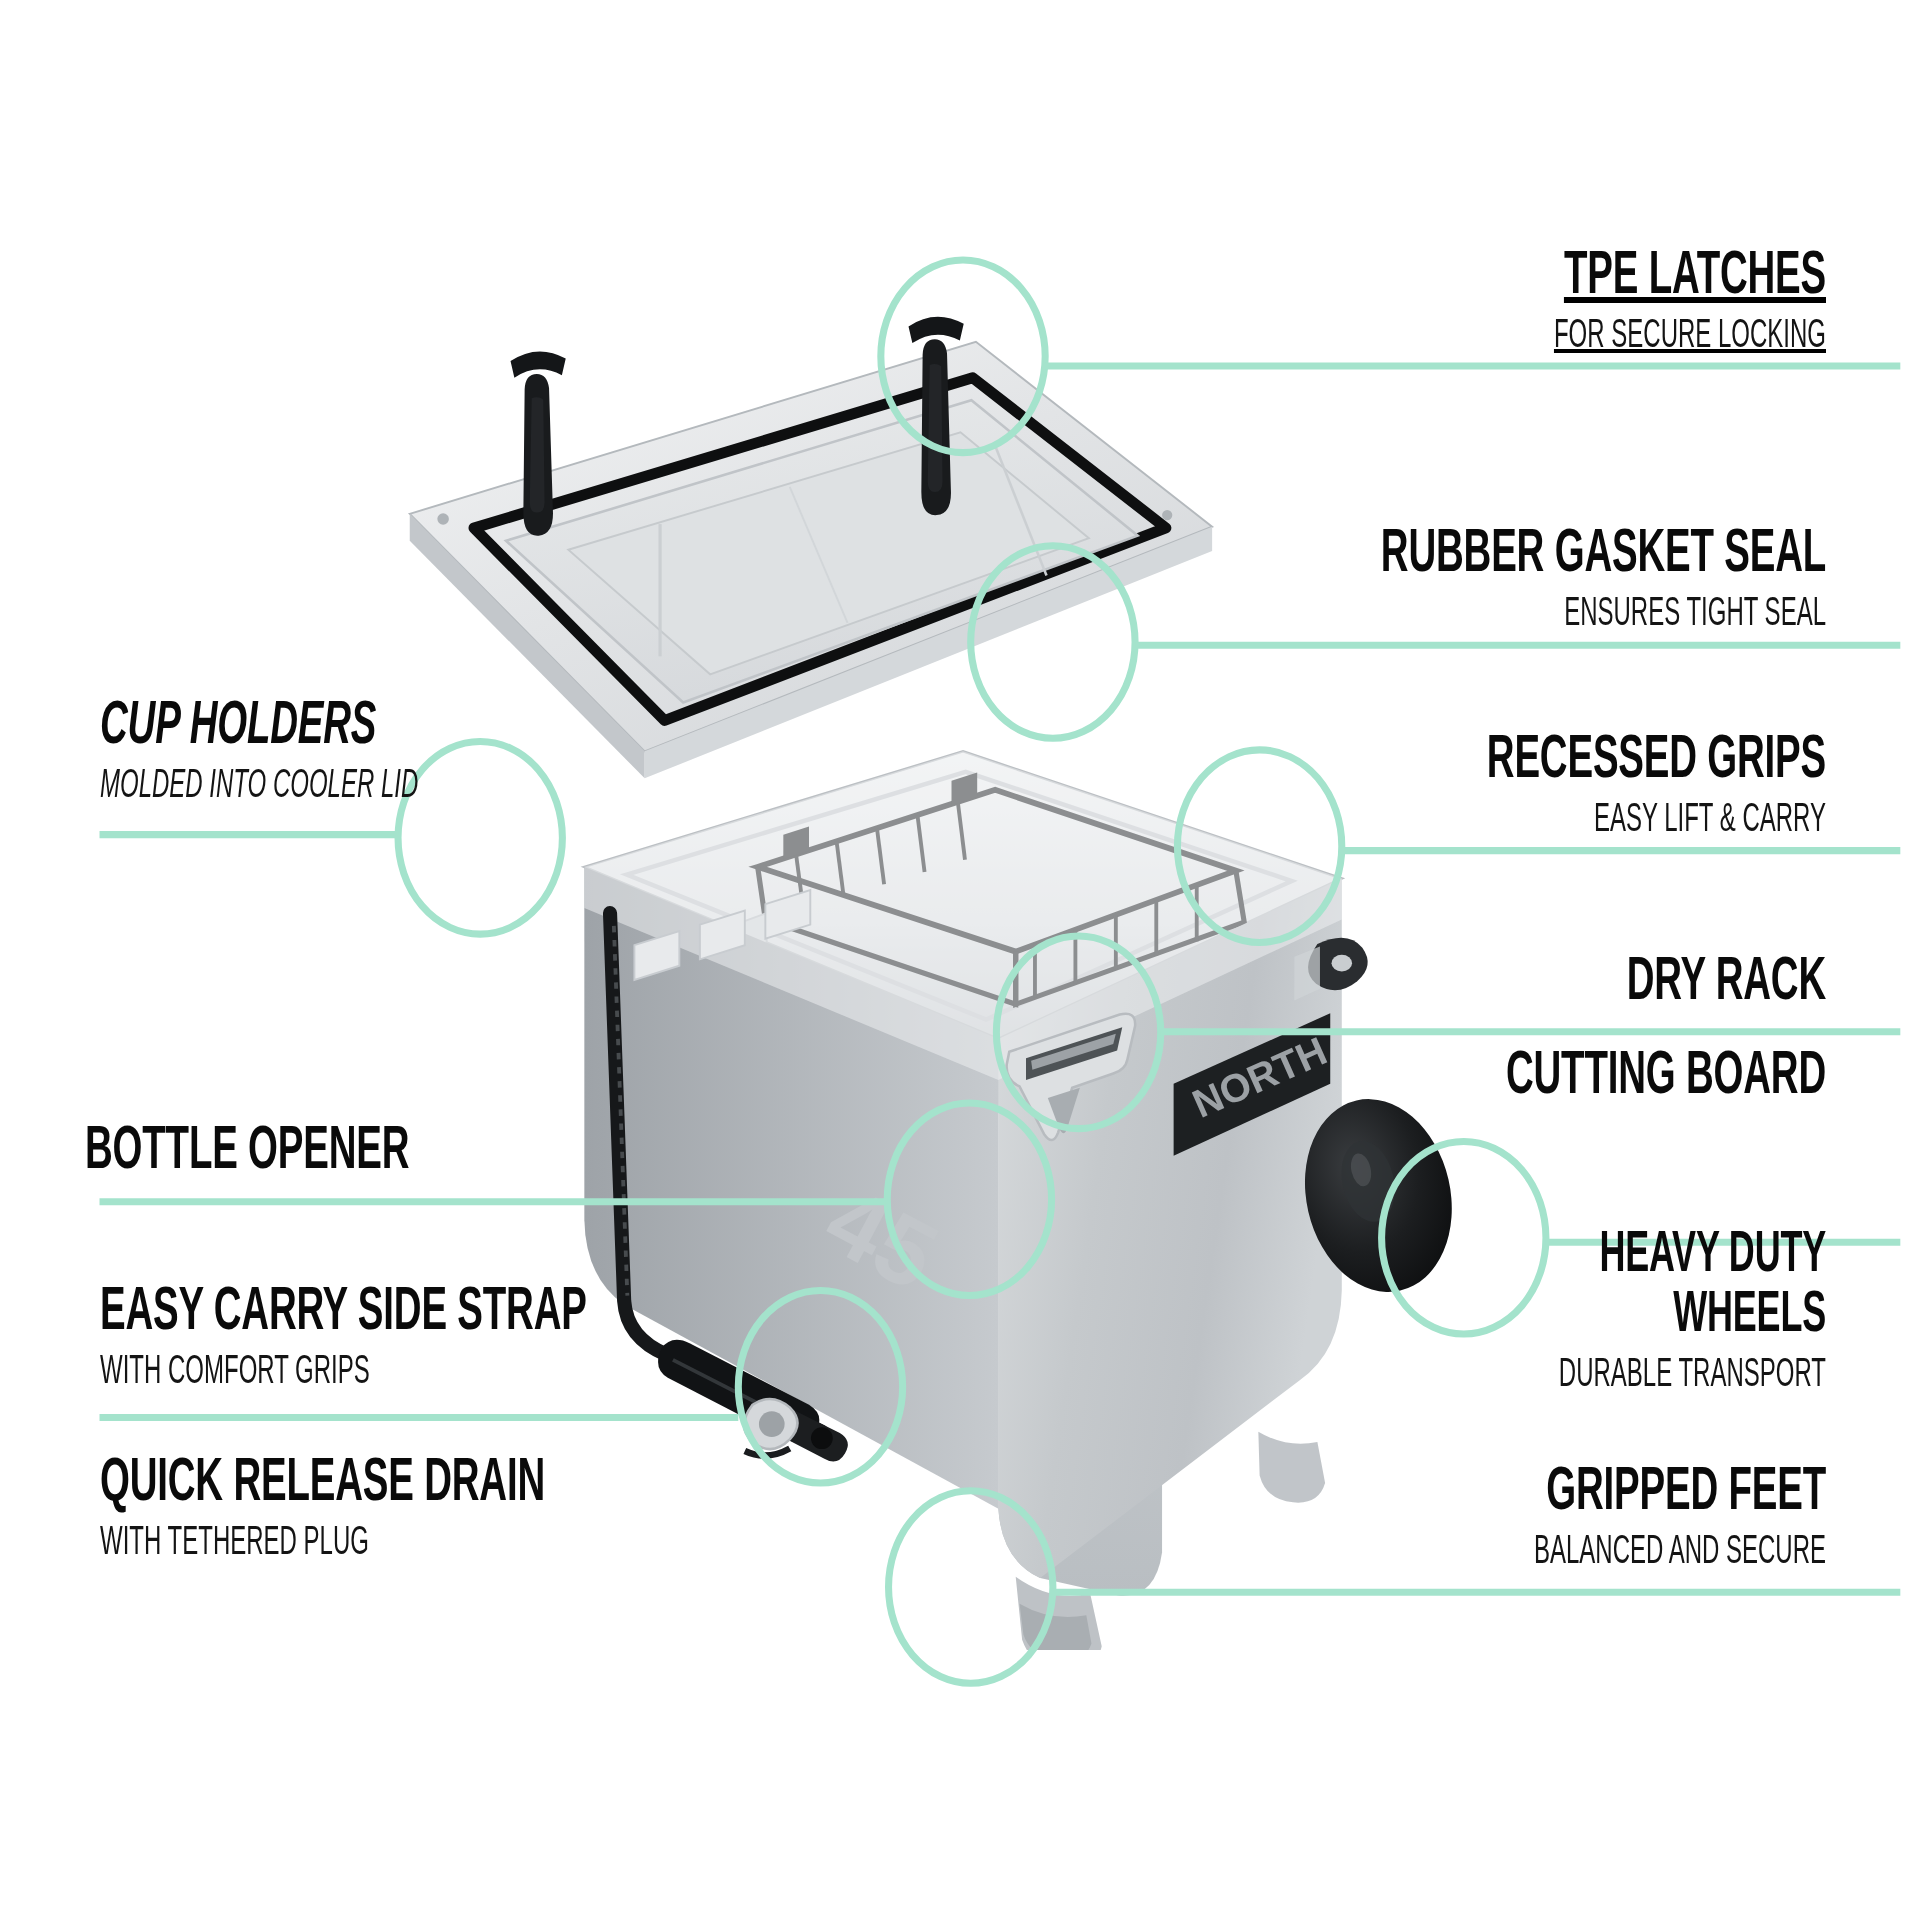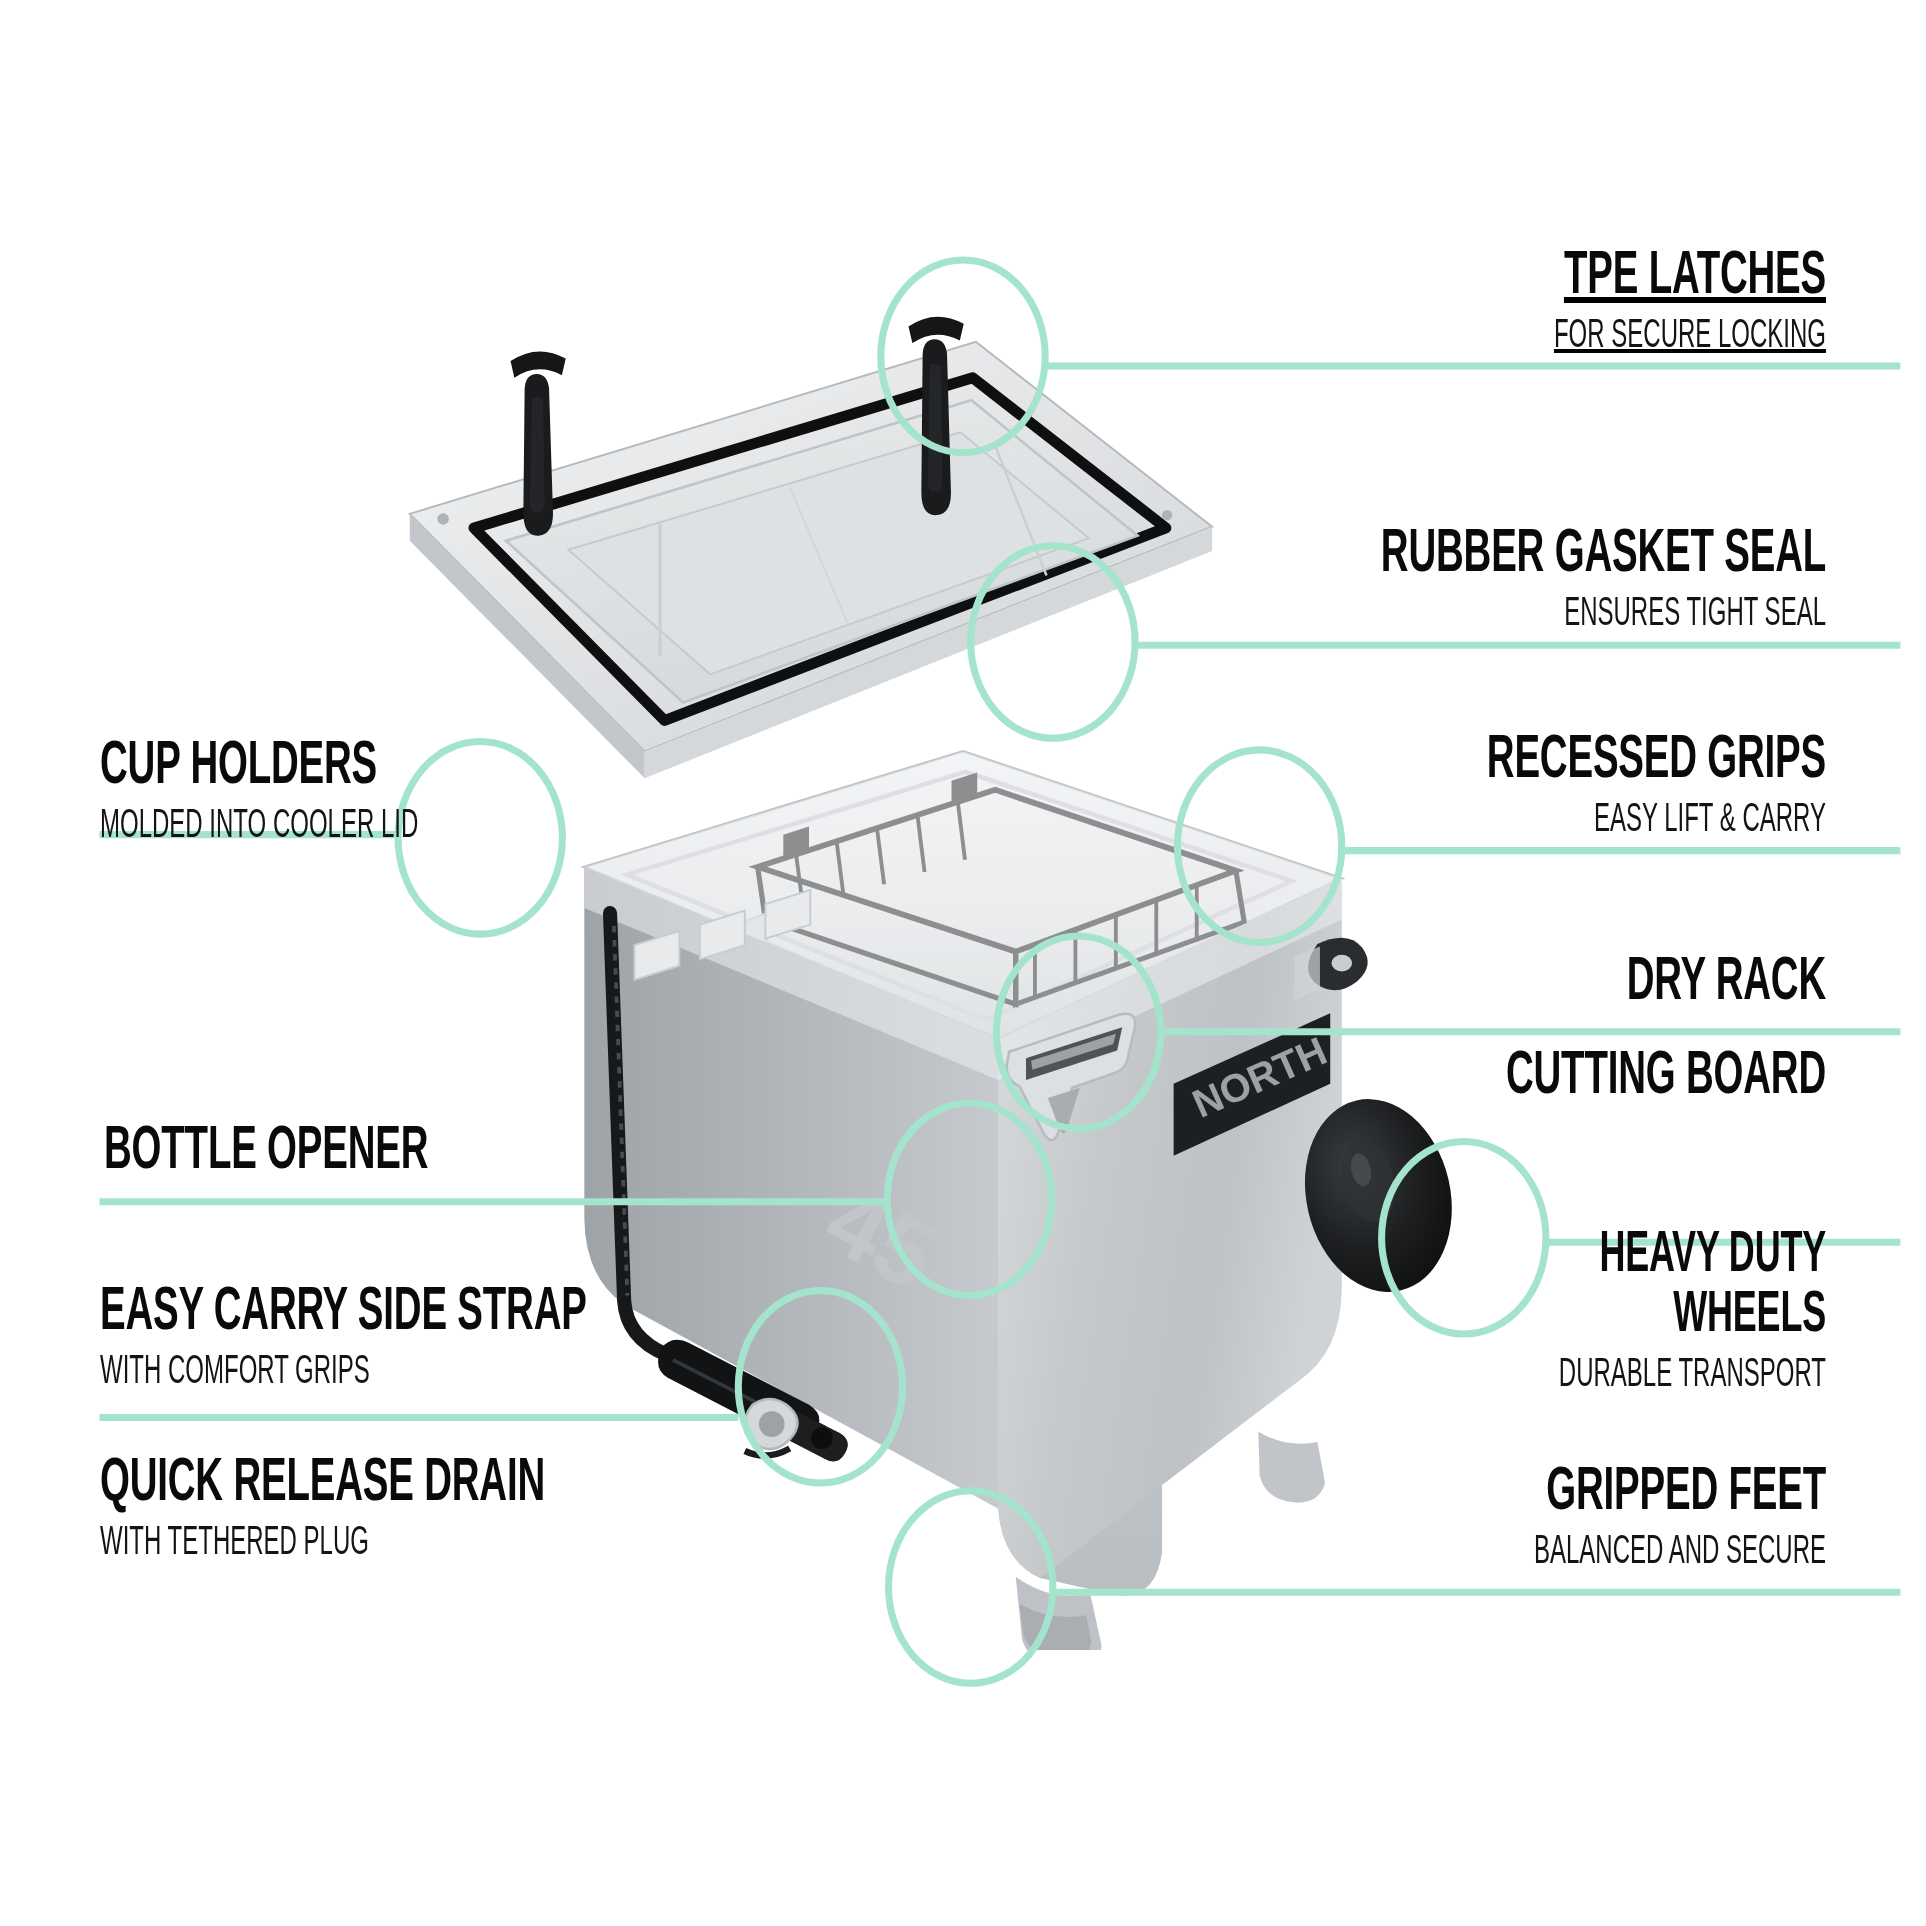--- a/index.html
+++ b/index.html
@@ -325,26 +325,26 @@
     <div class="title t-mid" style="margin-left:auto;">HEAVY DUTY</div>
     <div class="title t-mid" style="margin-left:auto; margin-top:5.1px;">WHEELS</div>
     <div class="subtitle s-norm" style="margin-left:auto; margin-top:14px;">DURABLE TRANSPORT</div>
   </div>
 
   <div class="callout right" style="right:100px; top:1459px; width:835px; text-align:right;">
     <div class="title t-big" style="margin-left:auto;">GRIPPED FEET</div>
     <div class="subtitle s-norm" style="margin-left:auto; margin-top:11.6px;">BALANCED AND SECURE</div>
   </div>
 
-  <div class="callout left" style="left:100px; top:733px; width:835px; text-align:left;">
+  <div class="callout left" style="left:100px; top:693px; width:835px; text-align:left;font-style:italic;">
     <div class="title t-big" style="margin-right:auto;">CUP HOLDERS</div>
     <div class="subtitle s-norm" style="margin-right:auto; margin-top:11.6px;">MOLDED INTO COOLER LID</div>
   </div>
 
-  <div class="callout left" style="left:104px; top:1118px; width:770px; text-align:left;">
+  <div class="callout left" style="left:85px; top:1118px; width:770px; text-align:left;">
     <div class="title t-big" style="margin-right:auto;">BOTTLE OPENER</div>
   </div>
 
   <div class="callout left" style="left:100px; top:1279px; width:899px; text-align:left;">
     <div class="title t-big" style="margin-right:auto;">EASY CARRY SIDE STRAP</div>
     <div class="subtitle s-norm" style="margin-right:auto; margin-top:11.6px;">WITH COMFORT GRIPS</div>
   </div>
 
   <div class="callout left" style="left:100px; top:1450px; width:899px; text-align:left;">
     <div class="title t-big" style="margin-right:auto;">QUICK RELEASE DRAIN</div>

